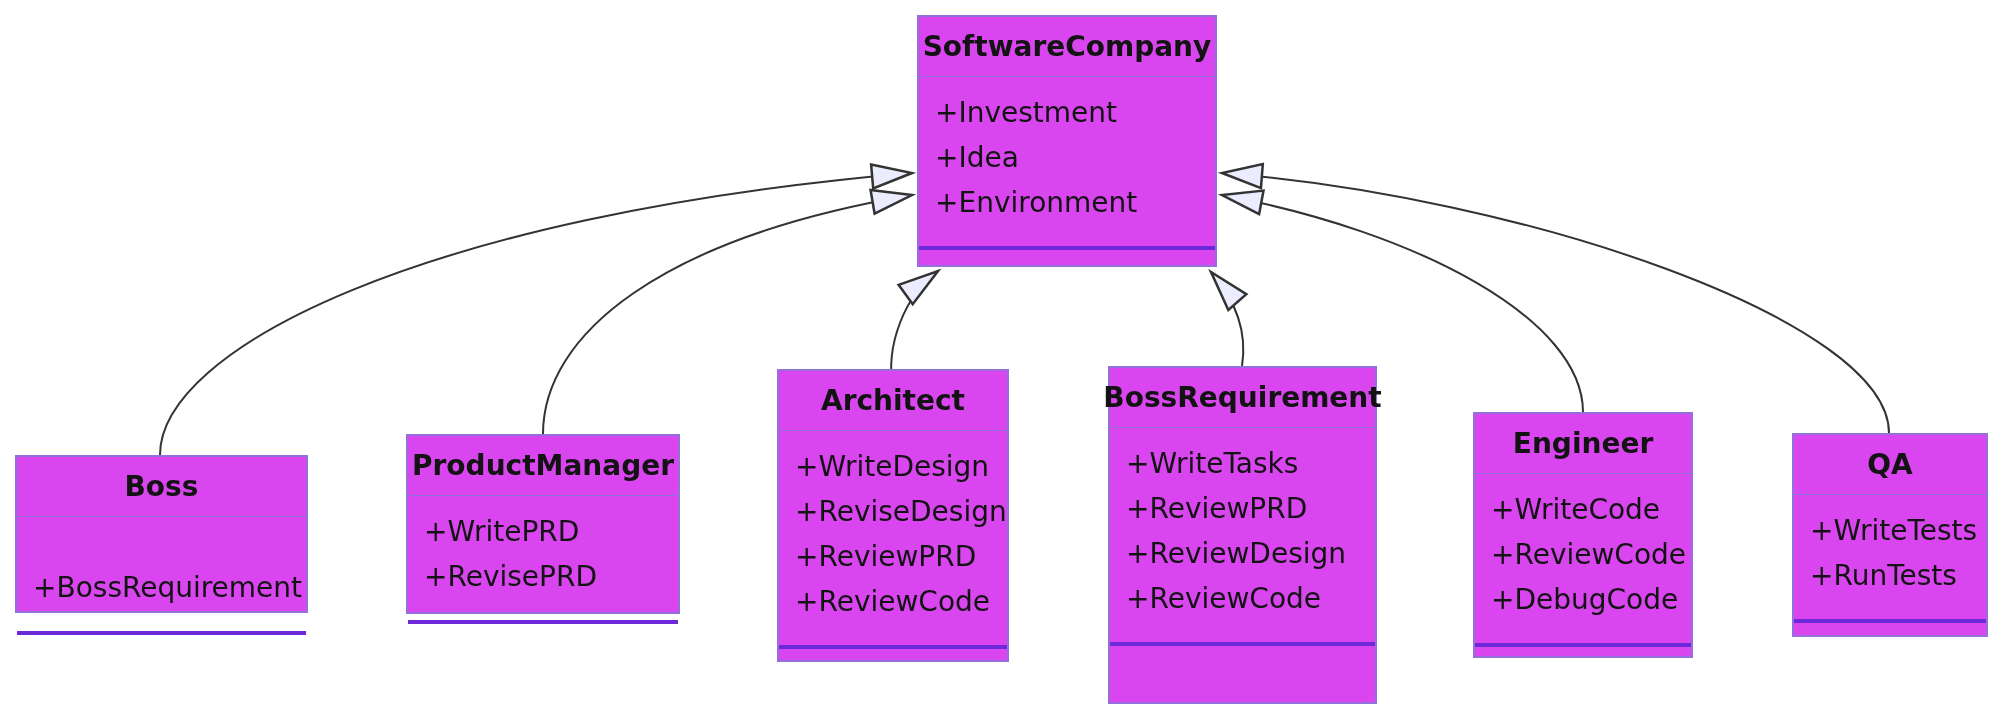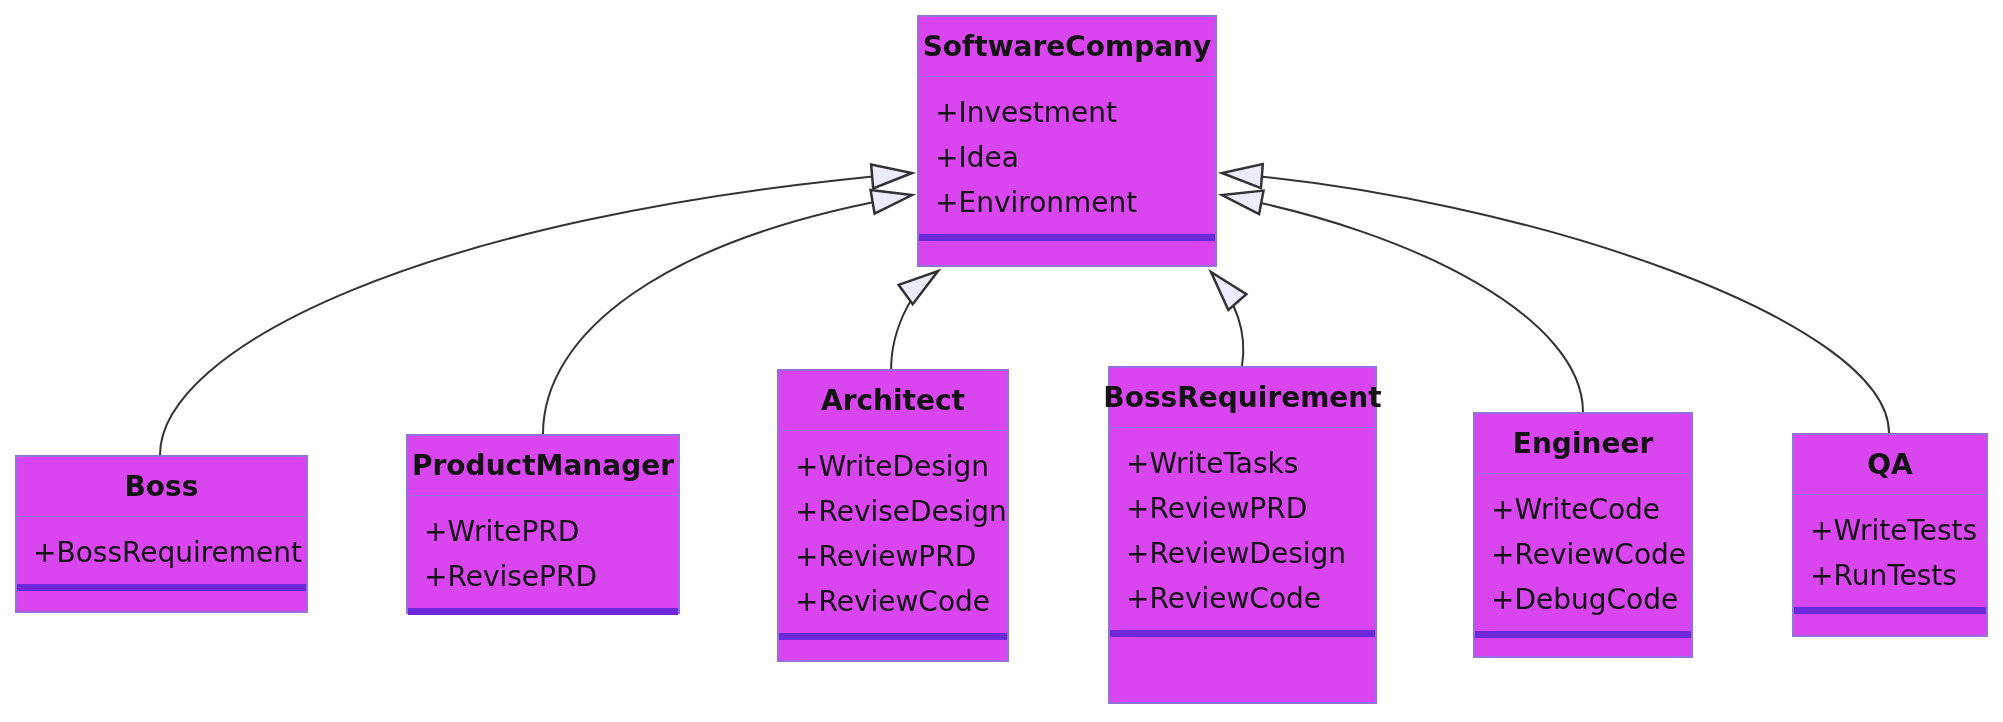--- a/index.html
+++ b/index.html
@@ -30,24 +30,24 @@
     flex: 0 0 59px;
     display: flex;
     align-items: center;
     justify-content: center;
     font-weight: bold;
     font-size: 28px;
     border-bottom: 1px solid #9370DB;
     white-space: nowrap;
   }
   .uml-attrs {
-    padding: 13px 0 9px 16px;
+    padding: 13px 0 21px 16px;
     font-size: 28px;
     line-height: 45px;
-    border-bottom: 7px solid #6d28d9;
+    border-bottom: 4px solid #6d28d9;
   }
   .uml-attr { white-space: nowrap; }
   .uml-footer { flex: 1; min-height: 16px; }
 </style>
 </head>
 <body>
 
 <div class="diagram">
 
   <svg class="edge-layer" viewBox="0 0 2003 722" xmlns="http://www.w3.org/2000/svg">
@@ -67,21 +67,21 @@
   <div class="uml-class" style="left:917px; top:15px; width:300px; height:252px;">
     <div class="uml-title">SoftwareCompany</div>
     <div class="uml-attrs">
       <div class="uml-attr">+Investment</div>
       <div class="uml-attr">+Idea</div>
       <div class="uml-attr">+Environment</div>
     </div>
     <div class="uml-footer"></div>
   </div>
 
-  <div class="uml-class" style="left:15px; top:455px; width:293px; height:158px;">
+  <div class="uml-class" style="left:15px; top:455px; width:293px; height:158px;gap:35px;">
     <div class="uml-title">Boss</div>
     <div class="uml-attrs">
       <div class="uml-attr">+BossRequirement</div>
     </div>
     <div class="uml-footer"></div>
   </div>
 
   <div class="uml-class" style="left:406px; top:434px; width:274px; height:180px;">
     <div class="uml-title">ProductManager</div>
     <div class="uml-attrs">

